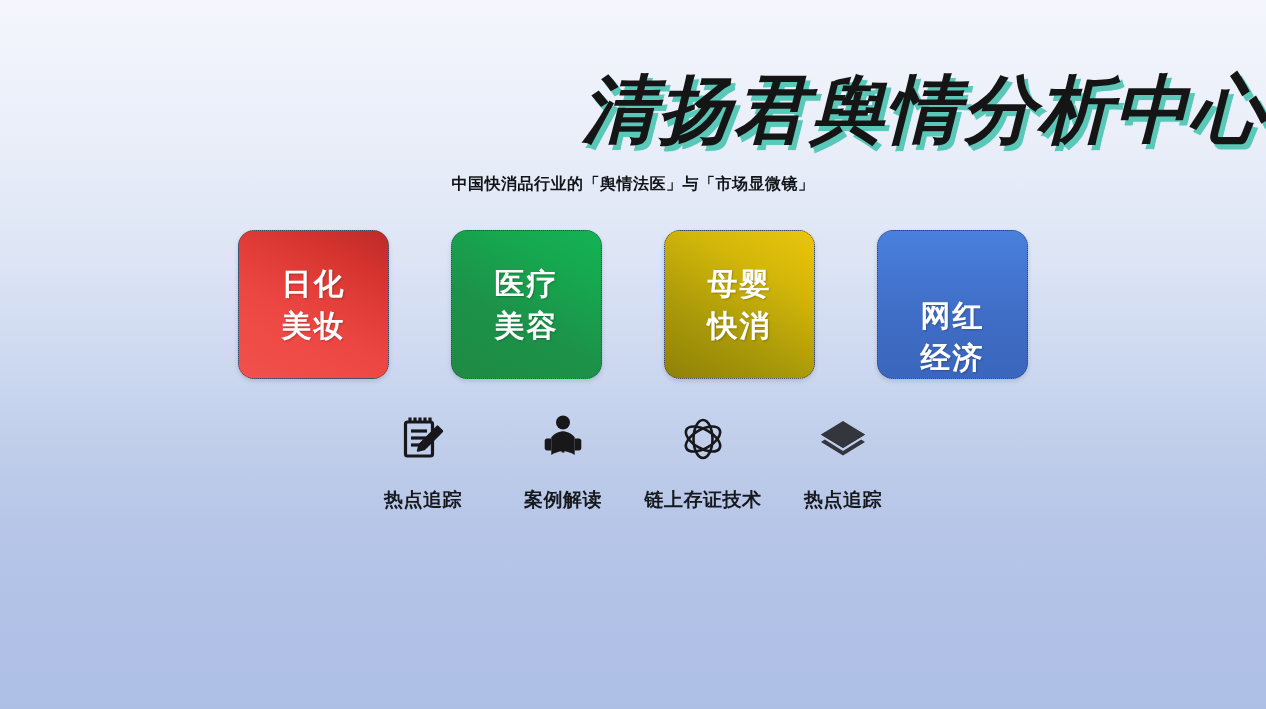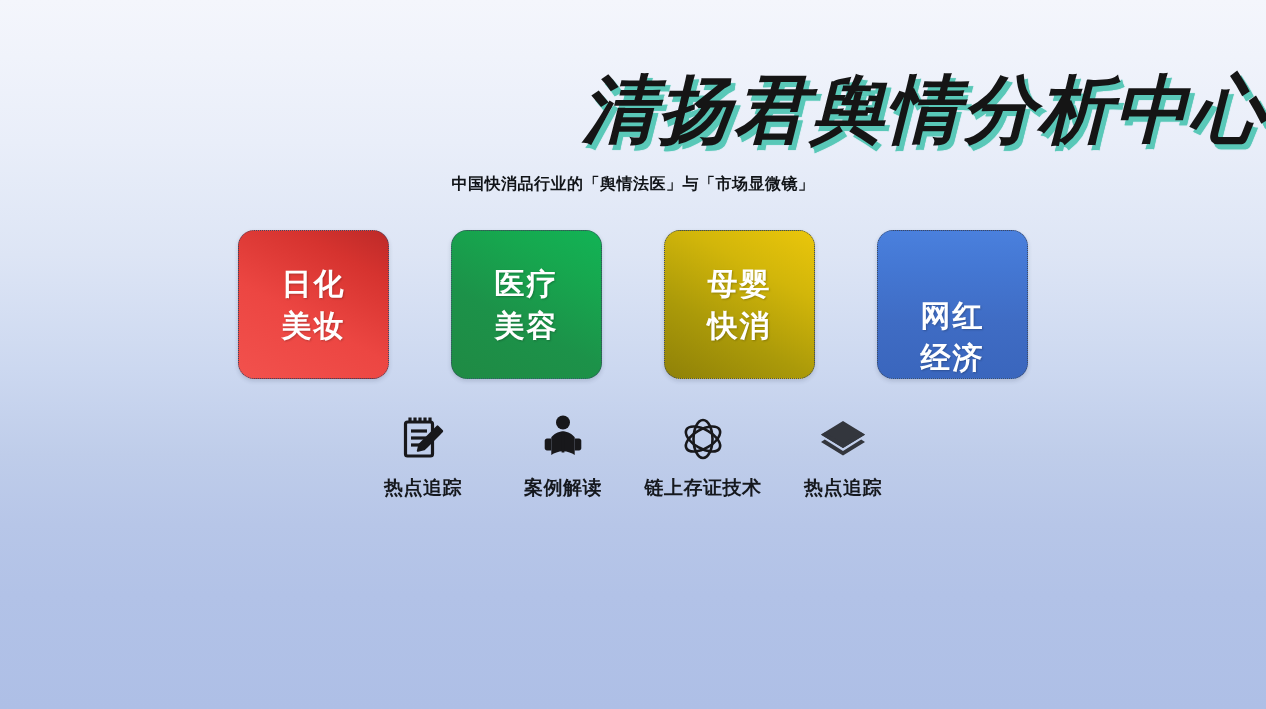--- a/index.html
+++ b/index.html
@@ -132,21 +132,21 @@
   .feature-icon {
     height: 58px;
     display: flex;
     align-items: center;
     justify-content: center;
   }
   .feature-icon svg {
     display: block;
   }
   .feature-label {
-    margin-top: 7px;
+    margin-top: 19px;
     font-family: "DejaVu Sans", "Liberation Sans", sans-serif;
     font-size: 19px;
     font-weight: bold;
     color: #15181d;
     white-space: nowrap;
     letter-spacing: 0.5px;
   }
 
   
   .footer {

